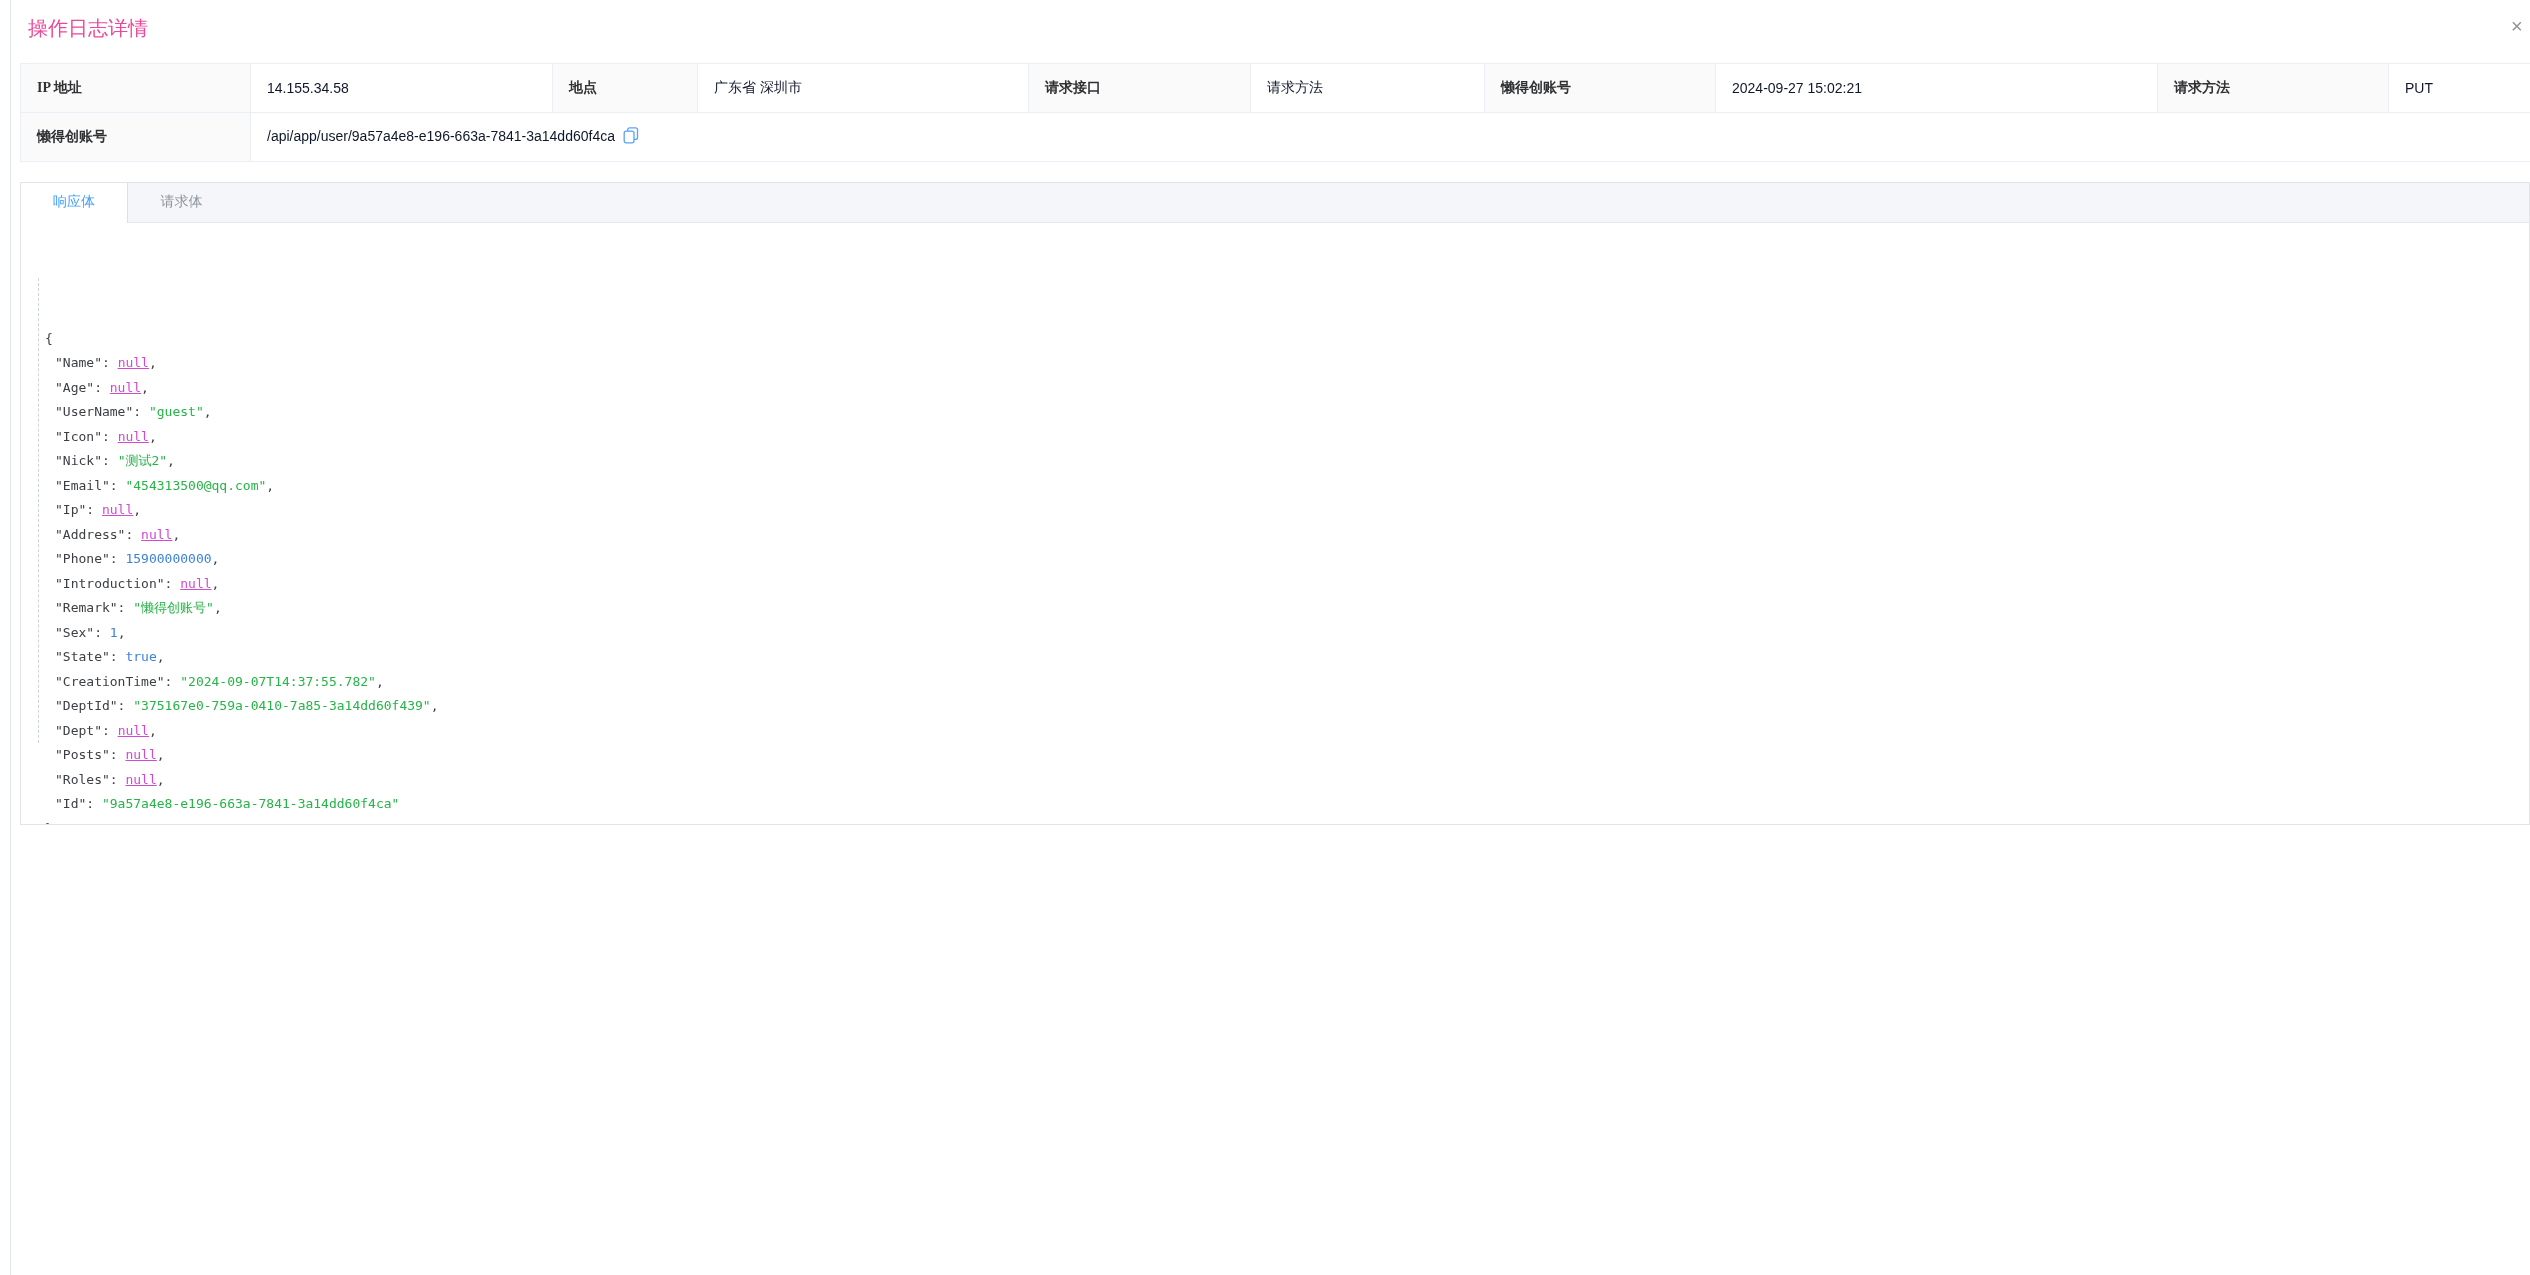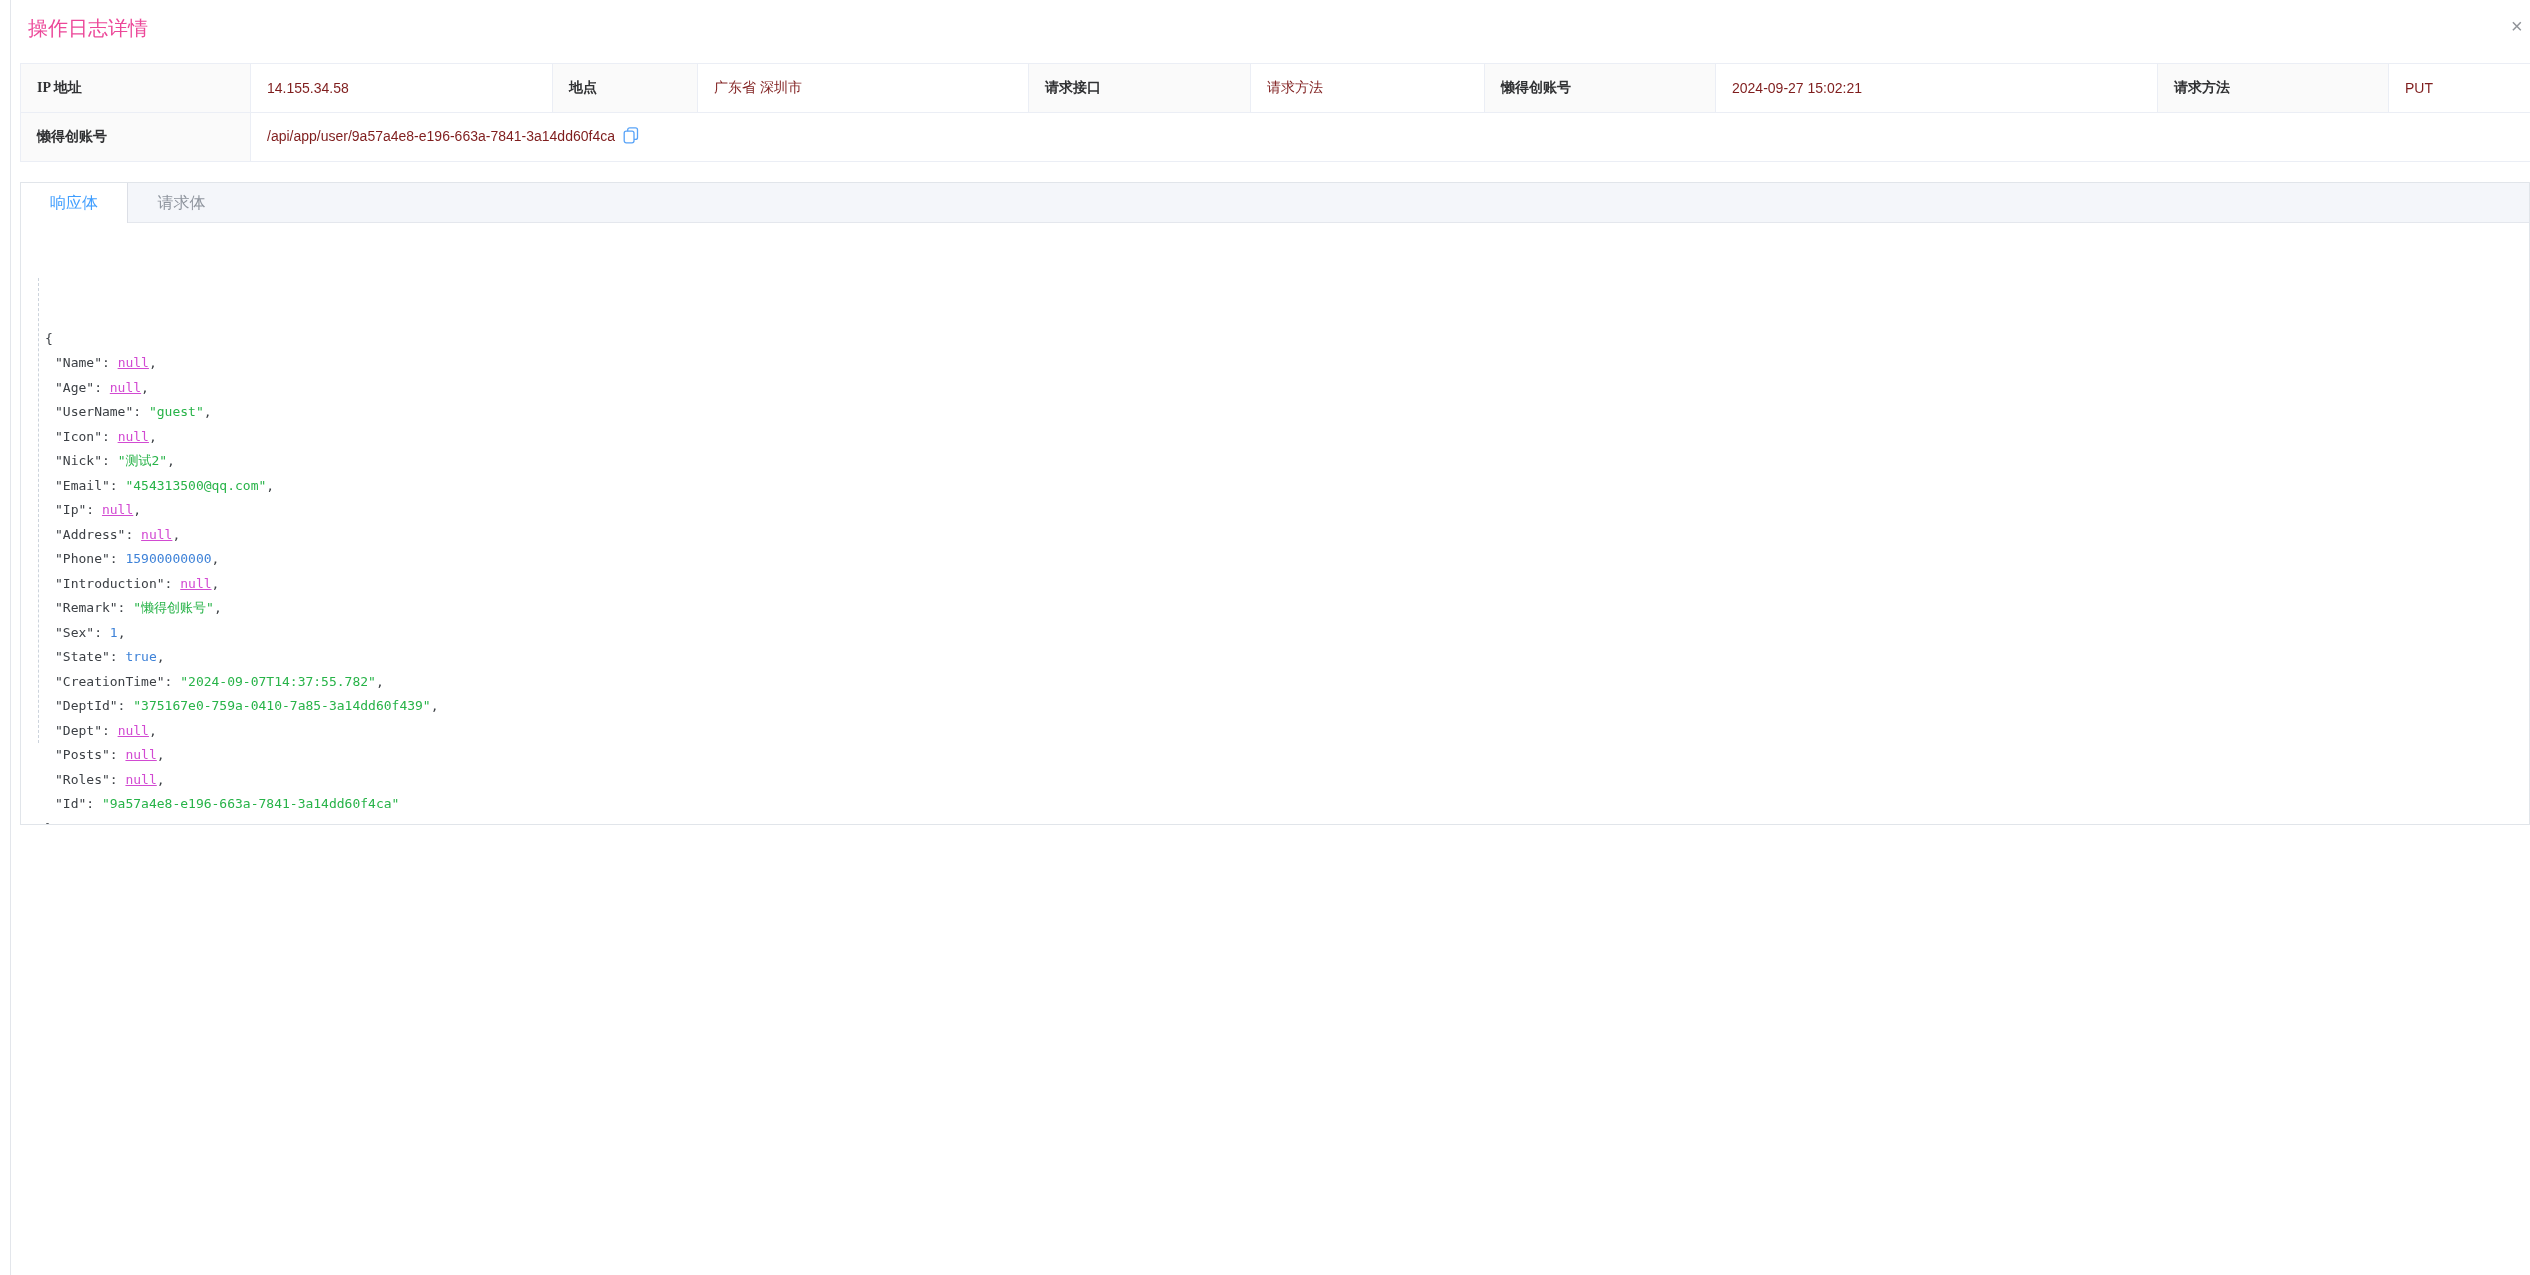--- a/index.html
+++ b/index.html
@@ -16,28 +16,28 @@
   .title{position:absolute;left:8px;top:14px;font-size:20px;line-height:28px;
     color:#ec4899;}
   .close{position:absolute;top:15px;right:-7px;width:26px;font-size:20px;
     line-height:22px;color:#909399;cursor:pointer;text-align:left;}
   
   table.desc{border-collapse:collapse;table-layout:fixed;width:2544px;
     margin-top:7px;font-size:14px;}
   table.desc td{border:1px solid #ebeef5;height:49px;padding:8px 16px;
     vertical-align:middle;}
   td.lbl{background:#fafafa;color:#303133;font-weight:bold;font-family:Liberation Serif, serif;}
-  td.val{background:#fff;color:#7f1d1d;}
+  td.val{background:#fff;color:#0f172a;}
   .copy-btn{display:inline-block;vertical-align:-3px;margin-left:8px;cursor:pointer;}
   
   .tabs-card{margin-top:20px;width:2510px;border:1px solid #e1e5ea;background:#fff;}
   .tab-header{display:flex;height:40px;background:#f4f6fa;
     border-bottom:1px solid #e4e7ed;}
   .tab{min-width:107px;height:40px;line-height:39px;text-align:center;
-    padding:0 20px;font-size:16px;color:#8f959e;cursor:pointer;}
+    padding:0 20px;font-size:14px;color:#8f959e;cursor:pointer;font-family:Liberation Mono, monospace;}
   .tab.active{background:#fff;color:var(--accent);
     border-right:1px solid #dcdfe6;margin-bottom:-1px;}
   .tab-content{height:601px;background:#fff;overflow:auto;}
   
   .json-body{position:relative;padding:30px 0 0 24px;
     font-family:"DejaVu Sans Mono",monospace;font-size:13px;line-height:24.5px;
     color:var(--jkey);white-space:pre;}
   .jline.indent{padding-left:10px;}
   .jguide{position:absolute;left:17px;top:55px;height:465px;
     border-left:1px dashed #ccd3dc;}

